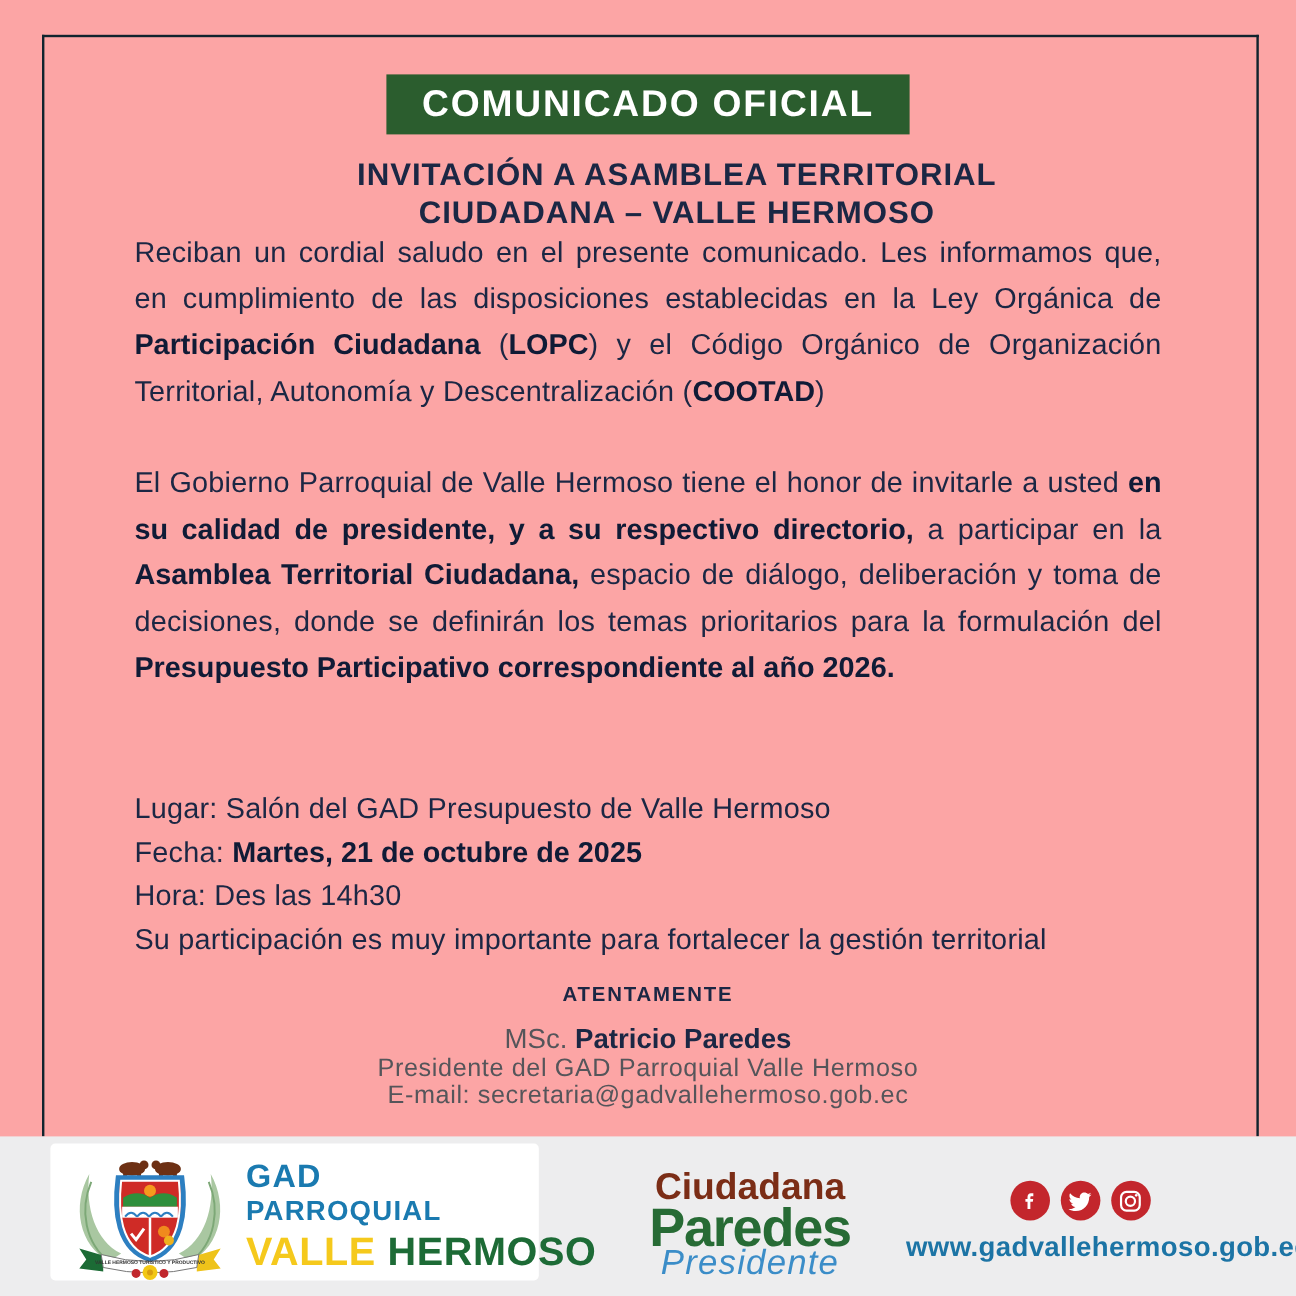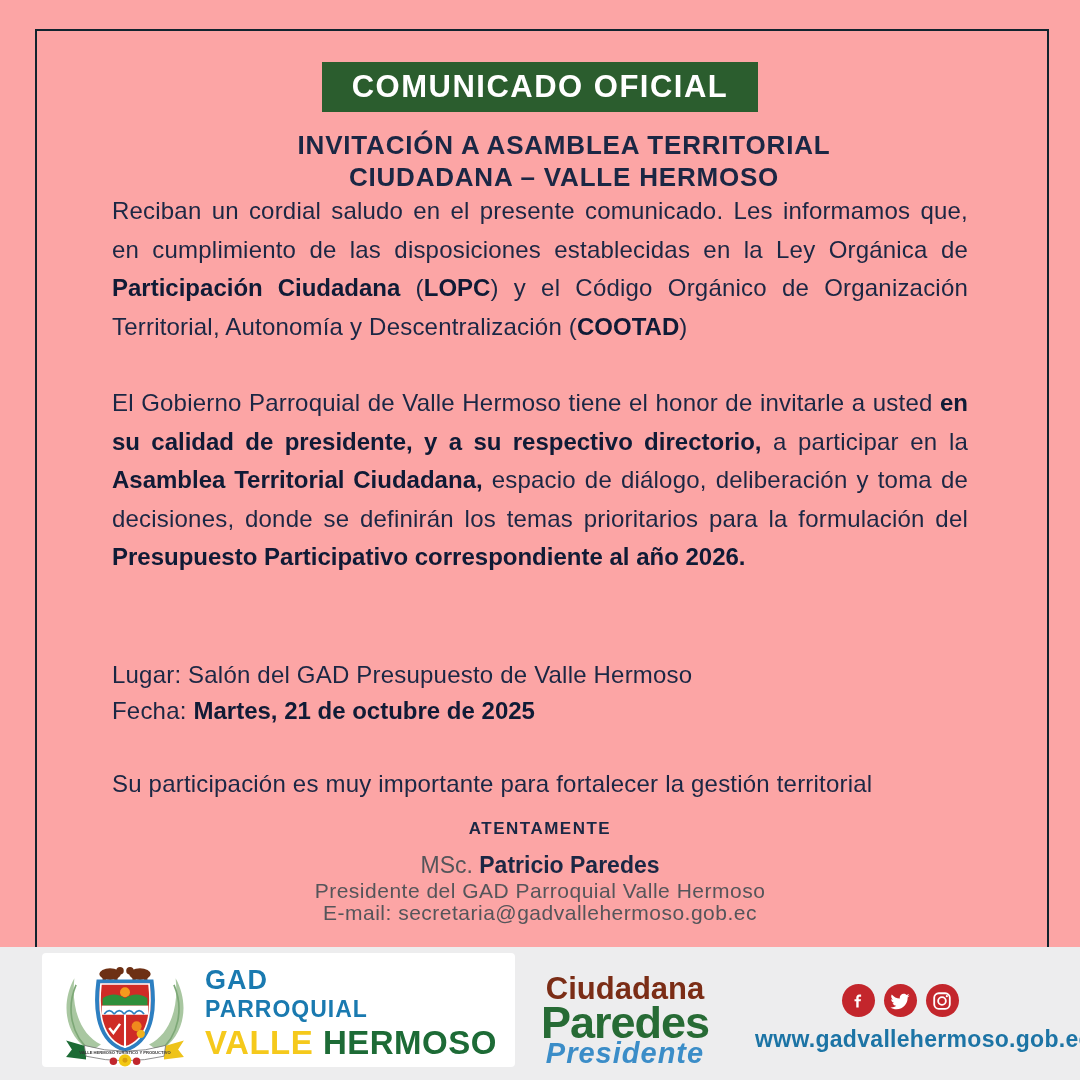--- a/index.html
+++ b/index.html
@@ -48,34 +48,34 @@
   .sig-line { position:absolute; left:0; width:100%; text-align:center; color:var(--gray-text); }
   #sig-name  { top:852px; font-size:23px; }
   #sig-name .b { color:var(--navy); font-weight:800; }
   #sig-title { top:879px; font-size:21px; letter-spacing:0.5px; }
   #sig-email { top:901px; font-size:21px; letter-spacing:0.5px; }
   .footer {
     position:absolute; left:0; top:947px; width:1080px; height:133px;
     background:var(--footer-bg);
   }
   .logo-card {
-    position:absolute; left:42px; top:6px; width:473px; height:114px;
+    position:absolute; left:42px; top:6px; width:407px; height:114px;
     background:#ffffff; border-radius:4px; display:flex; align-items:center;
   }
   .crest { position:absolute; left:8px; top:2px; }
   .gad-text { position:absolute; left:163px; top:14px; line-height:1; }
   .gad-line1 { color:var(--gad-blue); font-size:27px; font-weight:800; letter-spacing:1px; }
   .gad-line2 { color:var(--gad-blue); font-size:23px; font-weight:700; letter-spacing:1px; margin-top:4px; }
   .gad-line3 { font-size:33px; font-weight:800; margin-top:5px; white-space:nowrap; letter-spacing:0.5px; }
   .valle { color:var(--valle-yellow); }
   .hermoso { color:var(--hermoso-green); }
   .candidate { position:absolute; left:520px; top:26px; width:210px; text-align:center; line-height:1; }
   .cand-first { color:var(--patricio-brown); font-size:31px; font-weight:800; }
   .cand-last  { color:var(--paredes-green); font-size:45px; font-weight:800; margin-top:-4px; letter-spacing:-1px; }
-  .cand-role  { color:var(--presidente-blue); font-size:29px; font-weight:700; font-style:italic; margin-top:-6px; letter-spacing:1px; }
+  .cand-role  { color:var(--presidente-blue); font-size:29px; font-weight:400; font-style:italic; margin-top:-6px; letter-spacing:1px; }
   .social-web { position:absolute; left:755px; top:37px; width:290px; text-align:center; }
   .social-row { display:flex; justify-content:center; gap:9px; }
   .social-circle {
     width:33px; height:33px; border-radius:50%; background:var(--social-red);
     display:flex; align-items:center; justify-content:center; cursor:pointer;
   }
   .website { margin-top:9px; color:var(--website-blue); font-size:23px; font-weight:700; letter-spacing:0.3px; }
 </style>
 </head>
 <body>
@@ -91,20 +91,21 @@
   <div class="heading">
     <div>INVITACIÓN A ASAMBLEA TERRITORIAL</div>
     <div>CIUDADANA – VALLE HERMOSO</div>
   </div>
 
   <p class="bodytext" id="p1"><span>Reciban un cordial saludo en el presente comunicado. Les informamos que, en cumplimiento de las disposiciones establecidas en la Ley Orgánica de </span><span class="b">Participación Ciudadana</span><span> (</span><span class="b">LOPC</span><span>) y el Código Orgánico de Organización Territorial, Autonomía y Descentralización (</span><span class="b">COOTAD</span><span>)</span></p>
   <p class="bodytext" id="p2"><span>El Gobierno Parroquial de Valle Hermoso tiene el honor de invitarle a usted </span><span class="b">en su calidad de presidente, y a su respectivo directorio,</span><span> a participar en la </span><span class="b">Asamblea Territorial Ciudadana,</span><span> espacio de diálogo, deliberación y toma de decisiones, donde se definirán los temas prioritarios para la formulación del </span><span class="b">Presupuesto Participativo correspondiente al año 2026.</span></p>
 
   <div class="detail" id="d-lugar"><span>Lugar: Salón del GAD Presupuesto de Valle Hermoso</span></div>
   <div class="detail" id="d-fecha"><span>Fecha: </span><span class="b">Martes, 21 de octubre de 2025</span></div>
+  <div class="detail" id="d-hora"><span>Hora: Des las 14h30</span></div>
   <div class="detail" id="d-cierre"><span>Su participación es muy importante para fortalecer la gestión territorial</span></div>
 
   <div class="atentamente">ATENTAMENTE</div>
   <div class="sig-line" id="sig-name"><span>MSc. </span><span class="b">Patricio Paredes</span></div>
   <div class="sig-line" id="sig-title">Presidente del GAD Parroquial Valle Hermoso</div>
   <div class="sig-line" id="sig-email">E-mail: secretaria@gadvallehermoso.gob.ec</div>
 
   <div class="footer">
 
     <div class="logo-card">

